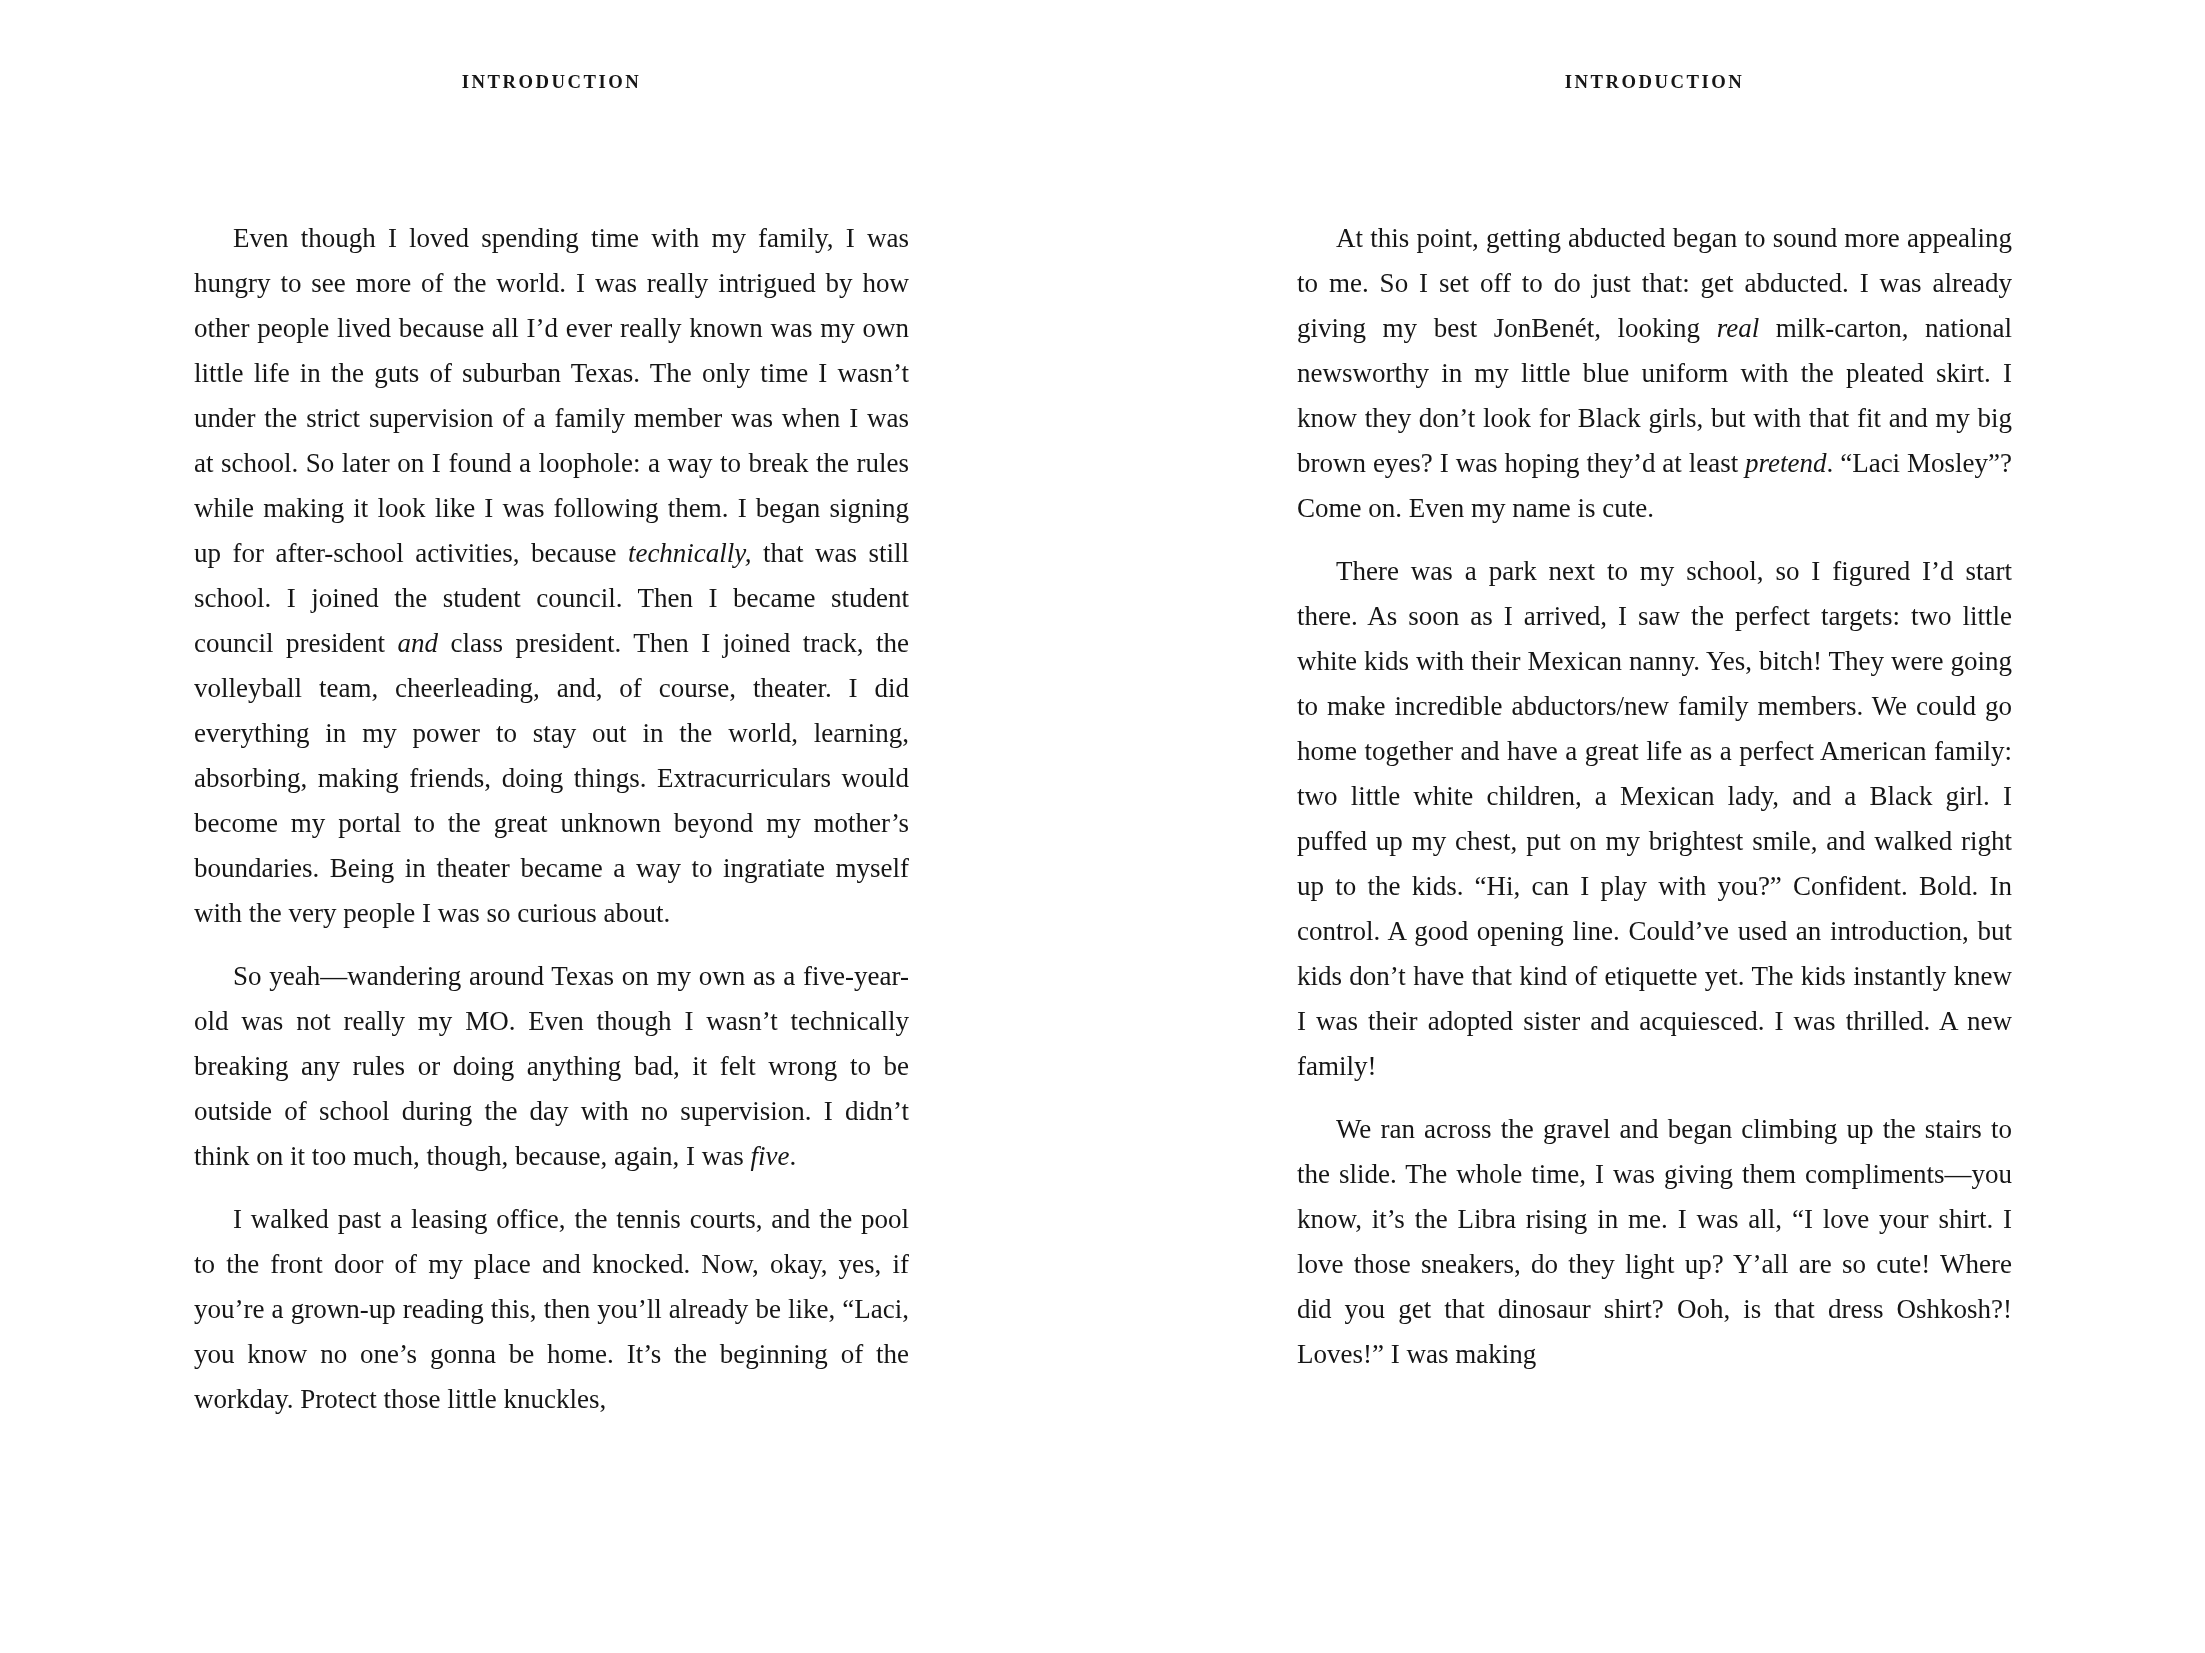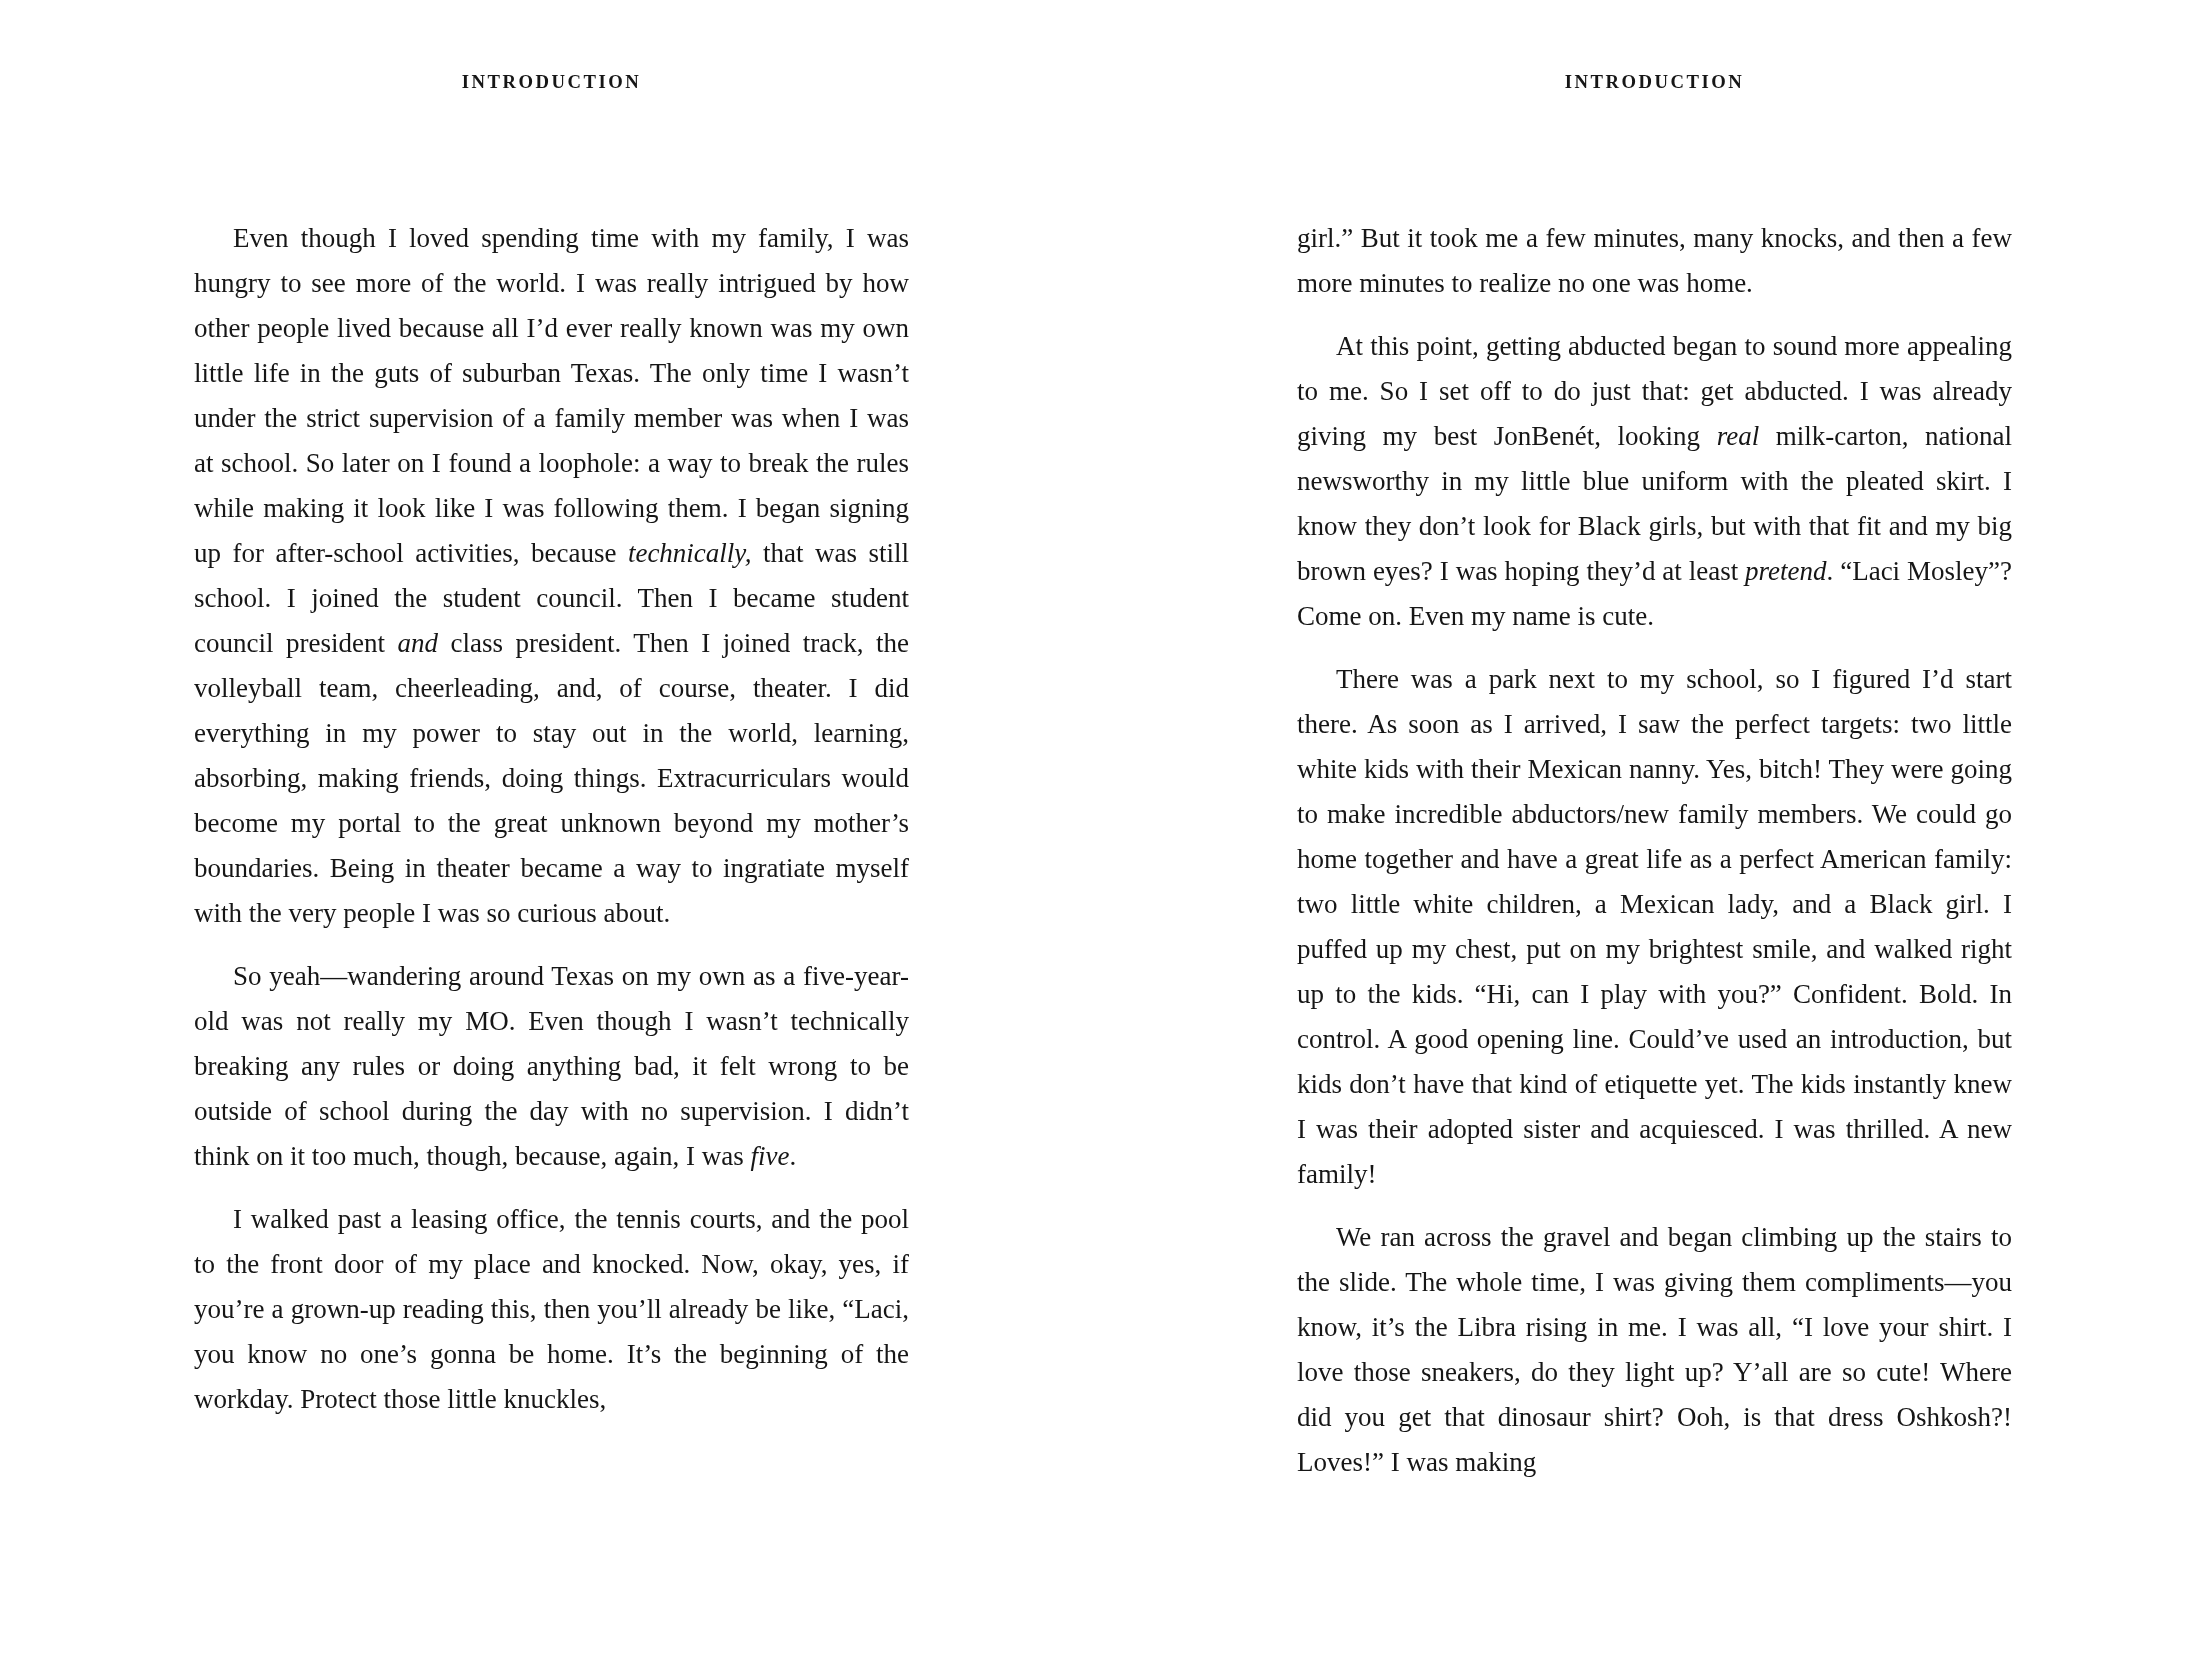--- a/index.html
+++ b/index.html
@@ -84,21 +84,20 @@
     <div class="text-block">
         <p class="para indent"><span>Even though I loved spending time with my family, I was hungry to see more of the world. I was really intrigued by how other people lived because all I’d ever really known was my own little life in the guts of suburban Texas. The only time I wasn’t under the strict supervision of a family member was when I was at school. So later on I found a loophole: a way to break the rules while making it look like I was following them. I began signing up for after-school activities, because </span><em>technically,</em><span> that was still school. I joined the student council. Then I became student council president </span><em>and</em><span> class president. Then I joined track, the volleyball team, cheerleading, and, of course, theater. I did everything in my power to stay out in the world, learning, absorbing, making friends, doing things. Extracurriculars would become my portal to the great unknown beyond my mother’s boundaries. Being in theater became a way to ingratiate myself with the very people I was so curious about.</span></p>
         <p class="para indent"><span>So yeah—wandering around Texas on my own as a five-year-old was not really my MO. Even though I wasn’t technically breaking any rules or doing anything bad, it felt wrong to be outside of school during the day with no supervision. I didn’t think on it too much, though, because, again, I was </span><em>five</em><span>.</span></p>
         <p class="para indent"><span>I walked past a leasing office, the tennis courts, and the pool to the front door of my place and knocked. Now, okay, yes, if you’re a grown-up reading this, then you’ll already be like, “Laci, you know no one’s gonna be home. It’s the beginning of the workday. Protect those little knuckles,</span></p>
       </div>
   </section>
 
   <section class="page right">
     <div class="running-head">INTRODUCTION</div>
     <div class="text-block">
-        <p class="para"><span>girl.” But it took me a few minutes, many knocks, and then a few more minutes to realize no one was home.</span></p>
         <p class="para indent"><span>At this point, getting abducted began to sound more appealing to me. So I set off to do just that: get abducted. I was already giving my best JonBenét, looking </span><em>real</em><span> milk-carton, national newsworthy in my little blue uniform with the pleated skirt. I know they don’t look for Black girls, but with that fit and my big brown eyes? I was hoping they’d at least </span><em>pretend</em><span>. “Laci Mosley”? Come on. Even my name is cute.</span></p>
         <p class="para indent"><span>There was a park next to my school, so I figured I’d start there. As soon as I arrived, I saw the perfect targets: two little white kids with their Mexican nanny. Yes, bitch! They were going to make incredible abductors/new family members. We could go home together and have a great life as a perfect American family: two little white children, a Mexican lady, and a Black girl. I puffed up my chest, put on my brightest smile, and walked right up to the kids. “Hi, can I play with you?” Confident. Bold. In control. A good opening line. Could’ve used an introduction, but kids don’t have that kind of etiquette yet. The kids instantly knew I was their adopted sister and acquiesced. I was thrilled. A new family!</span></p>
         <p class="para indent"><span>We ran across the gravel and began climbing up the stairs to the slide. The whole time, I was giving them compliments—you know, it’s the Libra rising in me. I was all, “I love your shirt. I love those sneakers, do they light up? Y’all are so cute! Where did you get that dinosaur shirt? Ooh, is that dress Oshkosh?! Loves!” I was making</span></p>
       </div>
   </section>
 
 </div>
 
 
 </body></html>

